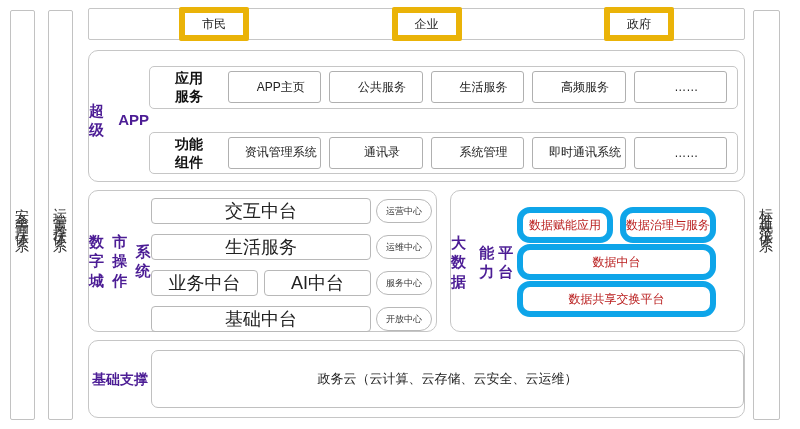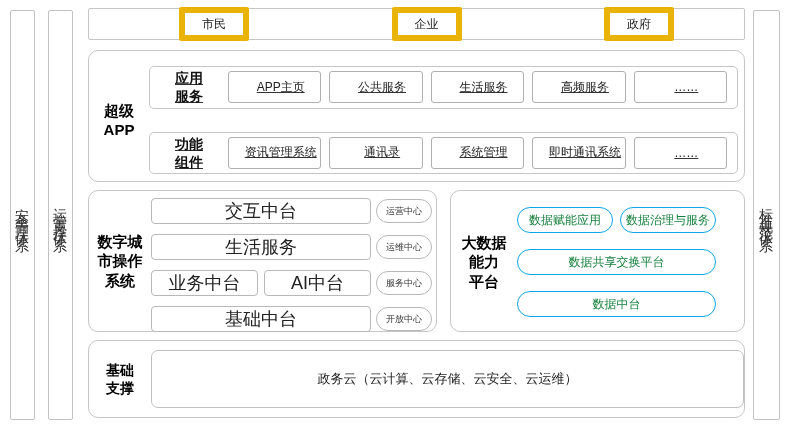--- a/index.html
+++ b/index.html
@@ -15,24 +15,24 @@
   .main{position:absolute;left:88px;top:8px;width:657px;}
   .box-outer{border:1px solid #c6c6c6;background:#fff;box-sizing:border-box;}
   
   .users-row{height:32px;border-radius:2px;display:flex;align-items:center;
         justify-content:space-between;padding:0 70px 0 90px;}
   .user-box{width:58px;height:22px;border:6px solid #eab308;border-radius:2px;
         display:flex;align-items:center;justify-content:center;font-size:12px;color:#222;}
   
   .super-app{margin-top:10px;height:132px;border-radius:10px;display:flex;
         padding:15px 6px 7px 0;}
-  .sec-title{display:flex;flex-direction:column;align-items:center;justify-content:center;
-        font-weight:bold;font-size:15px;line-height:1.3;color:#000000;}
+  .sec-title{display:flex;align-items:center;justify-content:center;
+        font-weight:bold;font-size:15px;line-height:1.3;color:#4c1d95;}
   .super-app .sec-title{width:60px;}
-  .rows{flex:1;display:flex;flex-direction:column;gap:23px;text-decoration:underline;}
+  .rows{flex:1;display:flex;flex-direction:column;gap:23px;}
   .app-row{flex:1;border:1px solid #c6c6c6;border-radius:5px;display:flex;
         align-items:center;padding-right:10px;box-sizing:border-box;}
   .row-label{width:78px;text-align:center;font-weight:bold;font-size:14px;line-height:1.3;color:#111;}
   .row-items{flex:1;display:flex;gap:8px;}
   .item-box{flex:1;height:30px;border:1px solid #b0b0b0;border-radius:3px;
         display:flex;align-items:center;justify-content:center;font-size:12px;color:#222;padding-left:12px;}
   
   .middle{margin-top:8px;height:142px;display:flex;gap:13px;}
   .dcos-box{width:349px;border-radius:10px;display:flex;padding:7px 4px 7px 0;}
   .dcos-box .sec-title{width:62px;}
@@ -41,22 +41,22 @@
   .plat-wrap{flex:1;display:flex;gap:6px;}
   .platform-box{flex:1;border:1px solid #b8b8b8;border-radius:4px;display:flex;
         align-items:center;justify-content:center;font-size:18px;color:#222;}
   .center-pill{width:54px;height:22px;margin-left:5px;align-self:center;
         border:1px solid #b8b8b8;border-radius:12px;display:flex;align-items:center;
         justify-content:center;font-size:9px;color:#333;flex:none;}
   .bigdata-box{flex:1;border-radius:10px;display:flex;padding:16px 28px 14px 0;}
   .bigdata-box .sec-title{width:66px;}
   .bd-rows{flex:1;display:flex;flex-direction:column;justify-content:space-between;}
   .bd-row{display:flex;gap:7px;}
-  .pill{flex:1;height:24px;border:1px solid #0ea5e9;border-radius:13px;display:flex;
-        align-items:center;justify-content:center;font-size:12px;color:#15803d;}
+  .pill{flex:1;height:24px;border:6px solid #0ea5e9;border-radius:13px;display:flex;
+        align-items:center;justify-content:center;font-size:12px;color:#b91c1c;}
   
   .foundation{margin-top:8px;height:78px;border-radius:10px;display:flex;
         align-items:center;}
   .foundation .sec-title{width:62px;font-size:14px;}
   .cloud-box{flex:1;height:56px;border:1px solid #c0c0c0;border-radius:7px;
         display:flex;align-items:center;justify-content:center;font-size:13px;color:#222;}
 </style>
 </head>
 <body>
 
@@ -157,24 +157,24 @@
           <span>大数据</span>
           <span>能力</span>
           <span>平台</span>
         </div>
         <div class="bd-rows">
           <div class="bd-row">
             <div class="pill">数据赋能应用</div>
             <div class="pill">数据治理与服务</div>
           </div>
           <div class="bd-row">
-            <div class="pill">数据共享交换平台</div>
+            <div class="pill">数据中台</div>
           </div>
           <div class="bd-row">
-            <div class="pill">数据中台</div>
+            <div class="pill">数据共享交换平台</div>
           </div>
         </div>
       </div>
 
     </div>
 
     <div class="foundation box-outer">
       <div class="sec-title">
         <span>基础</span>
         <span>支撑</span>

